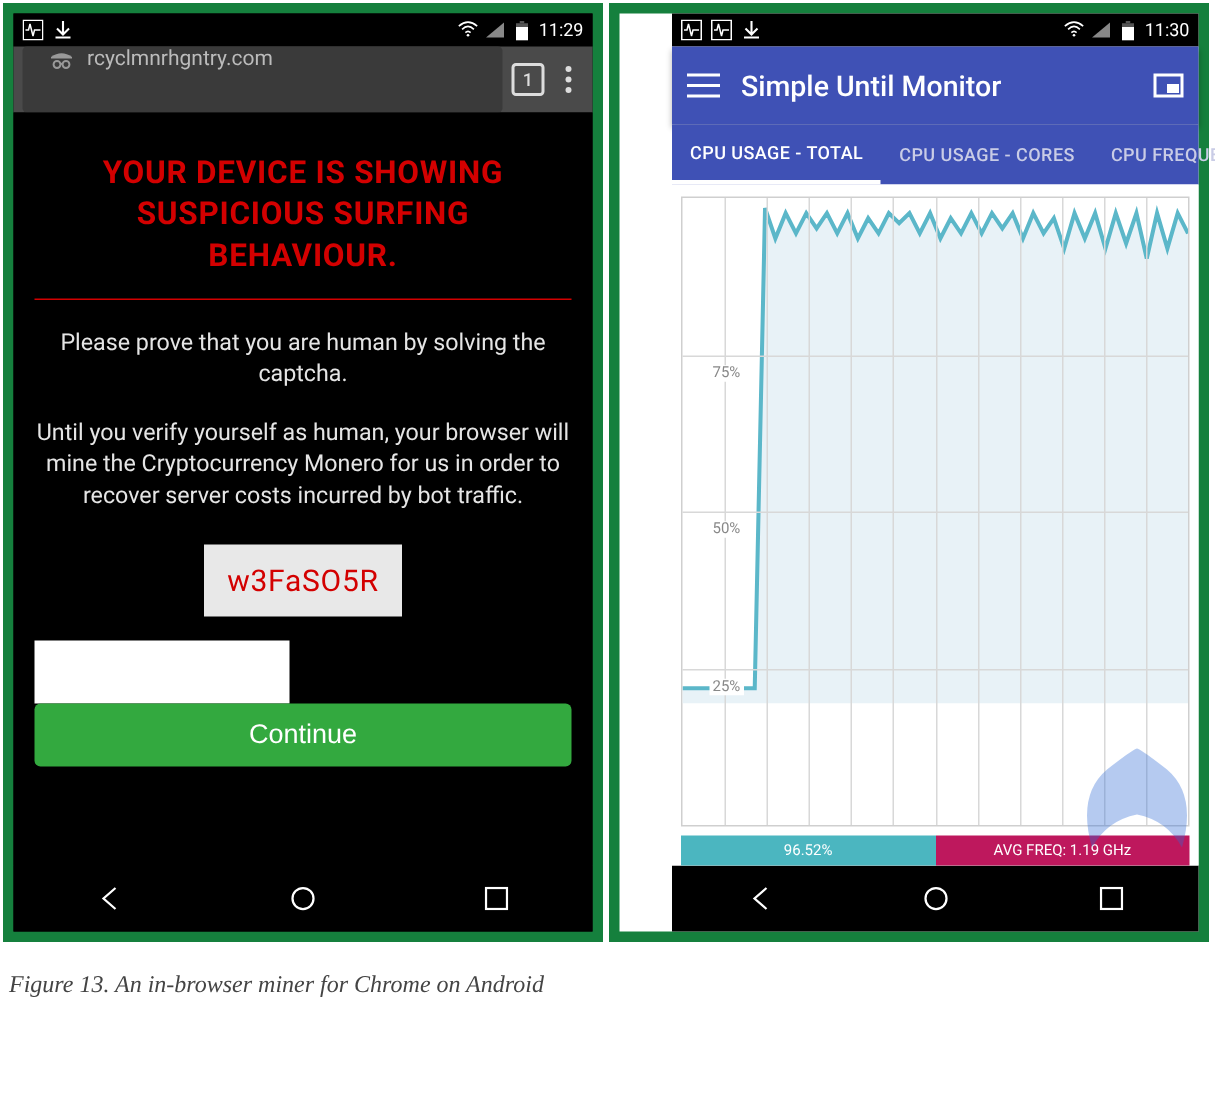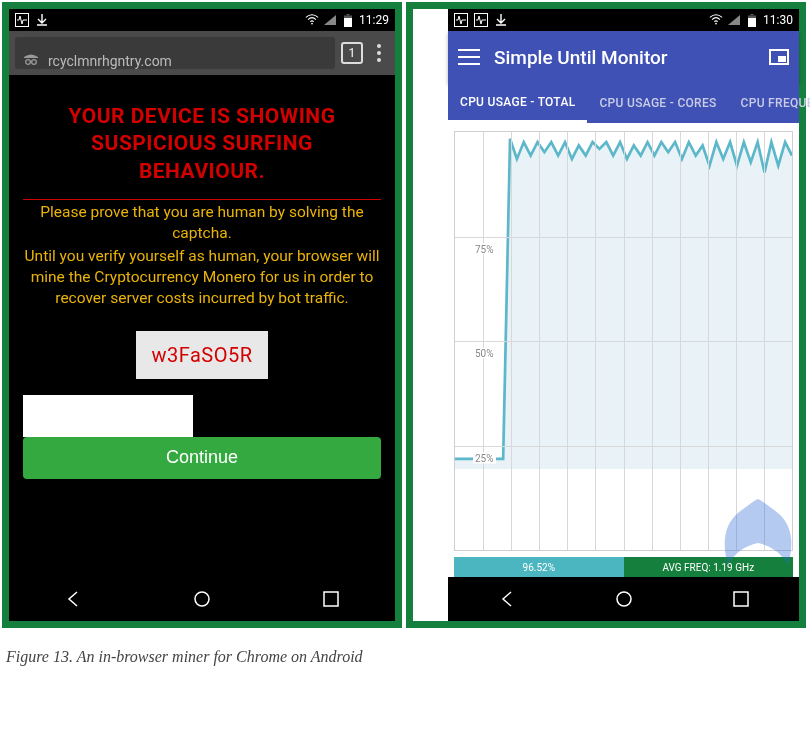--- a/index.html
+++ b/index.html
@@ -10,29 +10,29 @@
 
   
   .statusbar { height: 22px; background: #000; color: #fff; display: flex; align-items: center; padding: 0 6px; font-size: 12px; }
   .statusbar .left { display: flex; gap: 6px; align-items: center; }
   .statusbar .spacer { flex: 1; }
   .statusbar .right { display: flex; gap: 4px; align-items: center; }
   .sb-icon { width: 14px; height: 14px; display: inline-flex; align-items: center; justify-content: center; }
 
   
   .browser-bar { height: 44px; background: #4a4a4a; display: flex; align-items: center; padding: 0 6px; gap: 6px; color: #ddd; }
-  .url-pill { flex: 1; background: #3a3a3a; height: 32px; border-radius: 3px; display: flex; align-items: flex-end; padding: 0 7px; gap: 8px; color: #bbb; font-size: 14px; }
+  .url-pill { flex: 1; background: #3a3a3a; height: 44px; border-radius: 3px; display: flex; align-items: flex-start; padding: 0 17px; gap: 8px; color: #bbb; font-size: 14px; }
   .tab-count { width: 22px; height: 22px; border: 2px solid #ddd; border-radius: 3px; display: flex; align-items: center; justify-content: center; font-size: 12px; font-weight: 500; color: #ddd; }
   .kebab { width: 20px; display: flex; flex-direction: column; align-items: center; gap: 3px; }
   .kebab span { width: 4px; height: 4px; background: #ddd; border-radius: 50%; }
 
   
   .miner-body { background: #000; color: #fff; padding: 18px 14px 0 14px; flex: 1; text-align: center; }
   .miner-headline { color: #d30000; font-weight: 700; font-size: 21px; line-height: 1.3; letter-spacing: 0.5px; padding: 10px 6px 14px 6px; border-bottom: 1px solid #d30000; }
-  .miner-p { font-size: 15.5px; line-height: 1.35; margin-top: 2px; color: #eab308; }
+  .miner-p { font-size: 15.5px; line-height: 1.35; margin-top: 18px; color: #e5e5e5; }
   .captcha-box { background: #e8e8e8; color: #d30000; font-size: 20px; padding: 12px 15px; display: inline-block; margin-top: 22px; letter-spacing: 0.5px; }
   .captcha-row { display: flex; justify-content: center; align-items: stretch; margin-top: 16px; gap: 0; flex-direction: column; }
   .captcha-input { width: 170px; height: 42px; background: #fff; border: none; }
   .continue-btn { background: #33a93f; color: #fff; border: none; font-size: 18px; padding: 8px 16px; border-radius: 4px; height: 42px; }
 
   
   .app-bar { background: #3f51b5; color: #fff; height: 52px; display: flex; align-items: center; padding: 0 10px; gap: 14px; box-shadow: 0 2px 4px rgba(0,0,0,.3); }
   .app-title { font-size: 19px; font-weight: 500; flex: 1; }
   .hamburger { width: 22px; height: 16px; display: flex; flex-direction: column; justify-content: space-between; }
   .hamburger span { height: 2px; background: #fff; }
@@ -46,21 +46,21 @@
   
   .chart-wrap { background: #fff; padding: 8px 6px 0 6px; flex: 1; display: flex; flex-direction: column; }
   .chart { height: 420px; border: 1px solid #cfcfcf; position: relative; background: #fff; }
   .gridline-h { position: absolute; left: 0; right: 0; border-top: 1px solid #d8d8d8; }
   .gridline-v { position: absolute; top: 0; bottom: 0; border-left: 1px solid #d8d8d8; }
   .ylabel { position: absolute; left: 18px; font-size: 10px; color: #888; transform: translateY(-50%); background: #fff; padding: 0 2px; margin-top: 12px; }
   .cpu-line { position: absolute; inset: 0; }
 
   .chart-footer { display: flex; height: 20px; margin-top: 6px; font-size: 10px; color: #fff; }
   .cf-left { flex: 1; background: #4bb6c0; display: flex; align-items: center; justify-content: center; }
-  .cf-right { flex: 1; background: #15803d; display: flex; align-items: center; justify-content: center; }
+  .cf-right { flex: 1; background: #be185d; display: flex; align-items: center; justify-content: center; }
 
   
   .watermark { position: absolute; right: -14px; bottom: 2px; width: 110px; height: 80px; opacity: 0.35; pointer-events: none; }
   .phone-right-inner { position: relative; display: flex; flex-direction: column; flex:1; }
 
   
   .navbar { height: 44px; background: #000; display: flex; align-items: center; justify-content: space-around; }
   .nav-icon { width: 22px; height: 22px; display:flex; align-items:center; justify-content:center; }
 
   .caption { font-style: italic; font-family: Georgia, serif; color: #444; font-size: 16px; padding: 18px 6px 10px 6px; }

